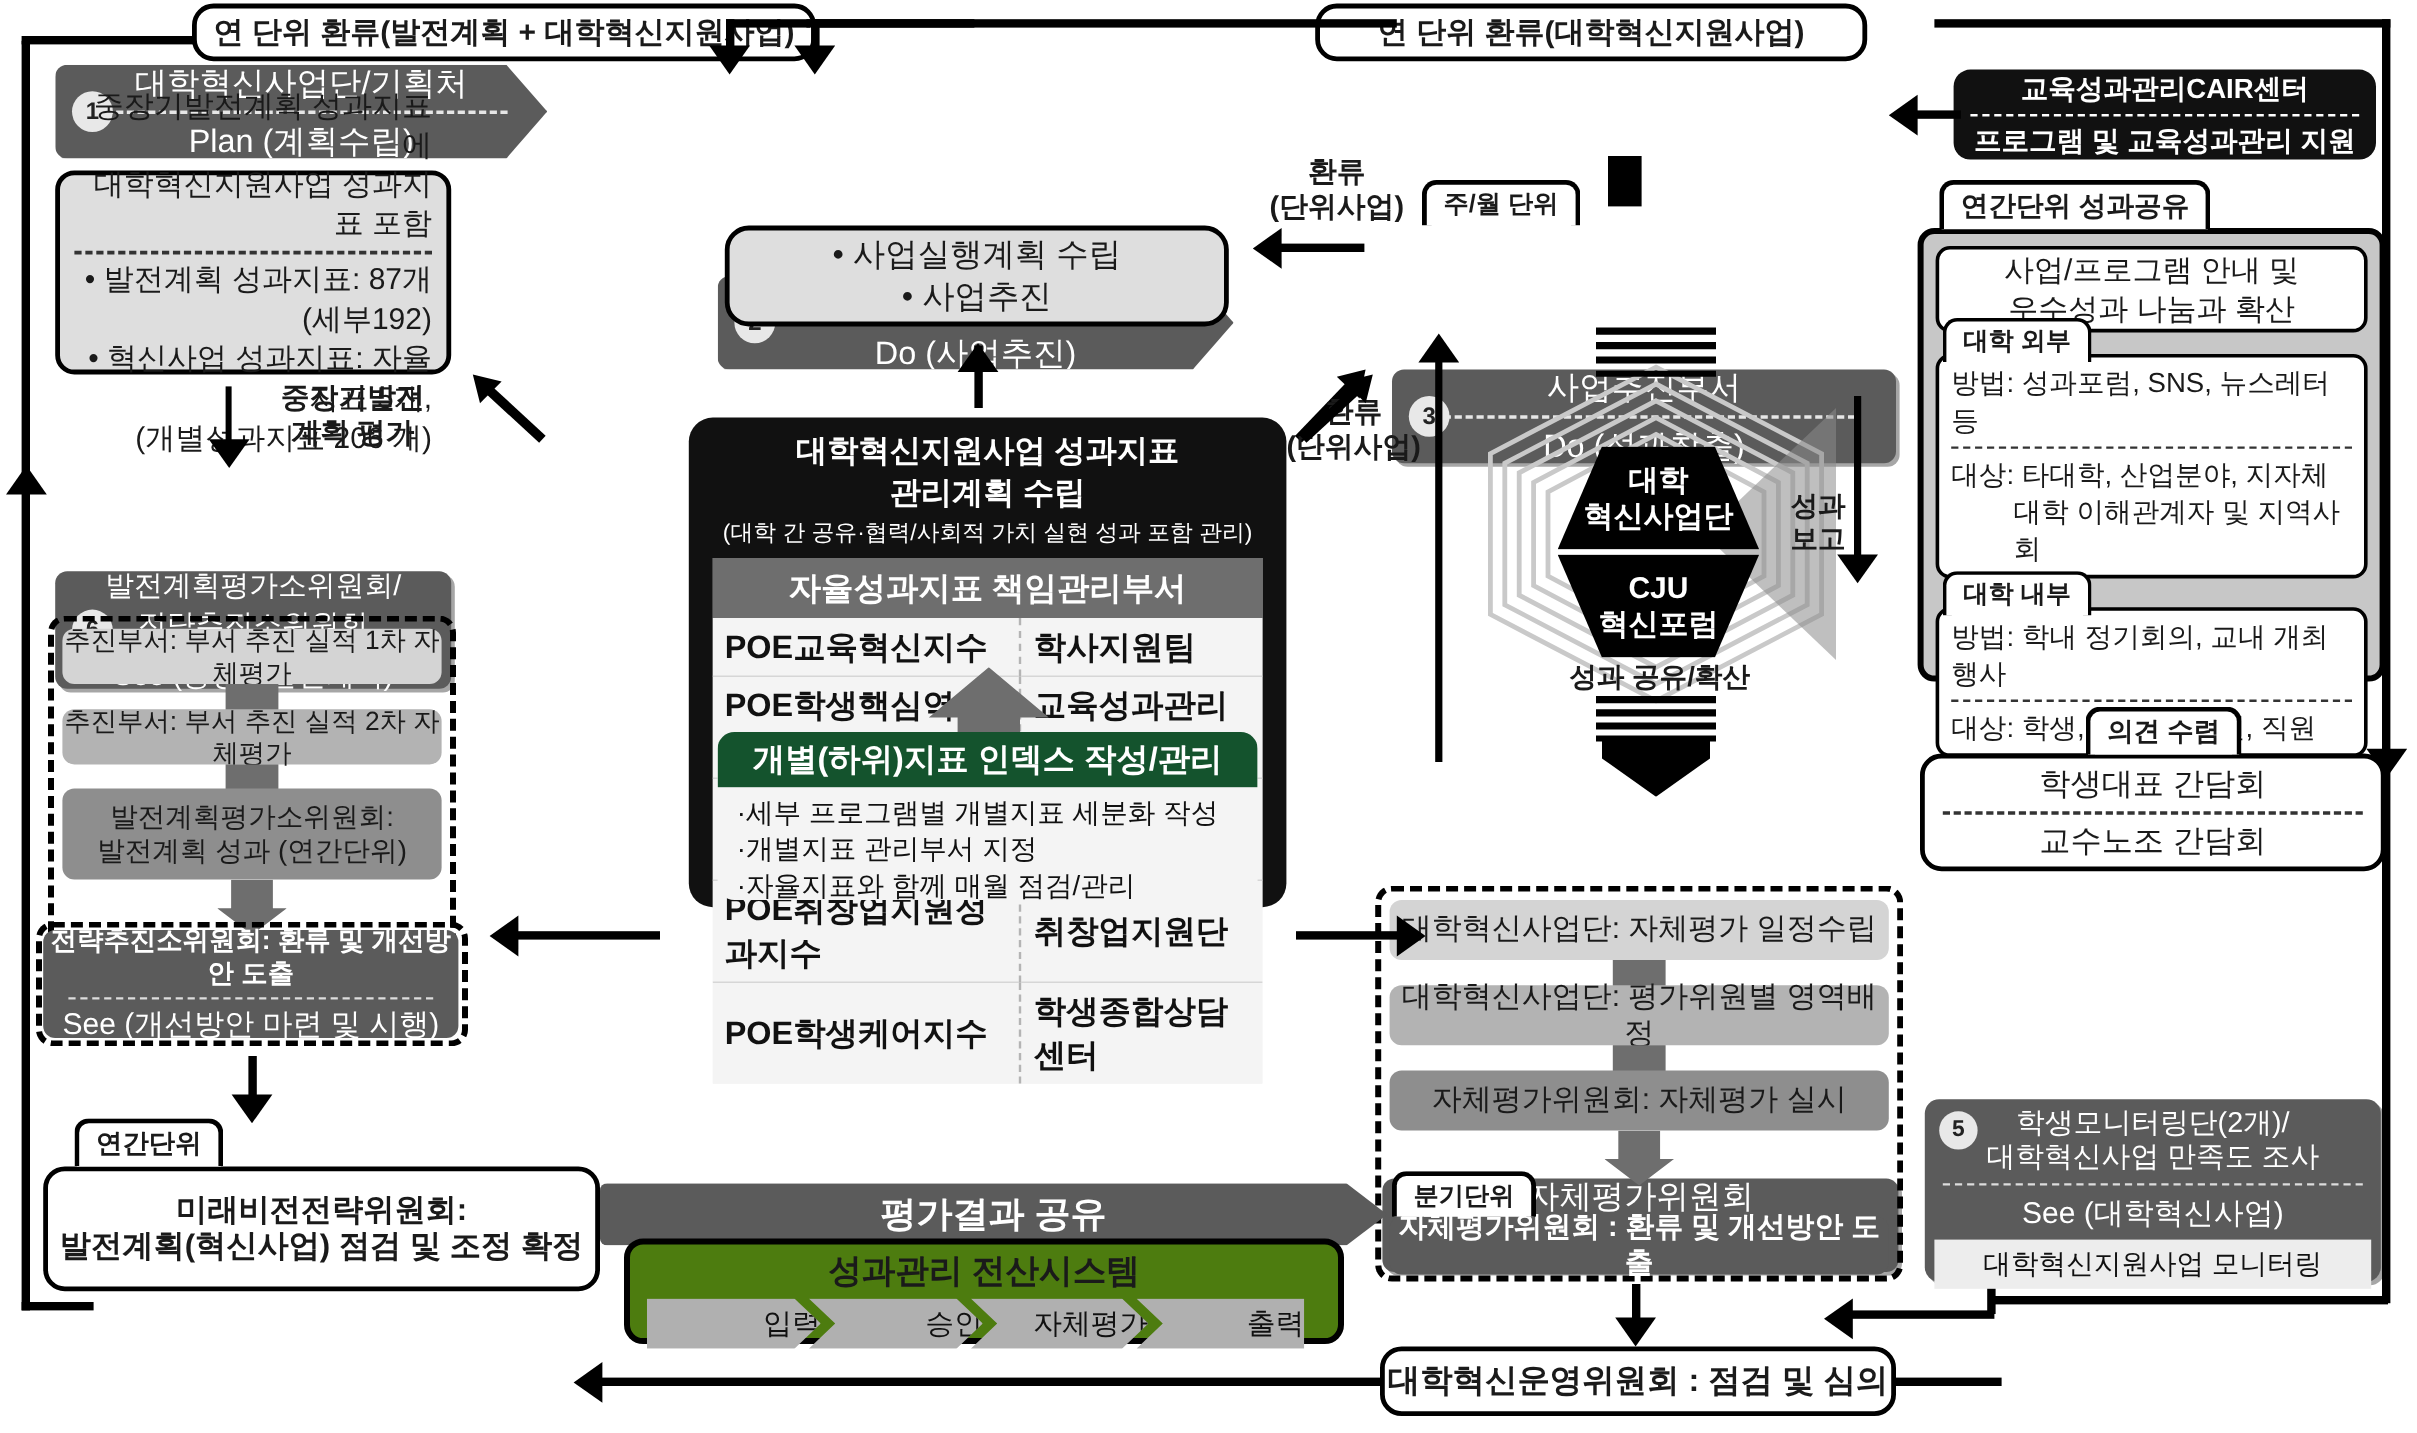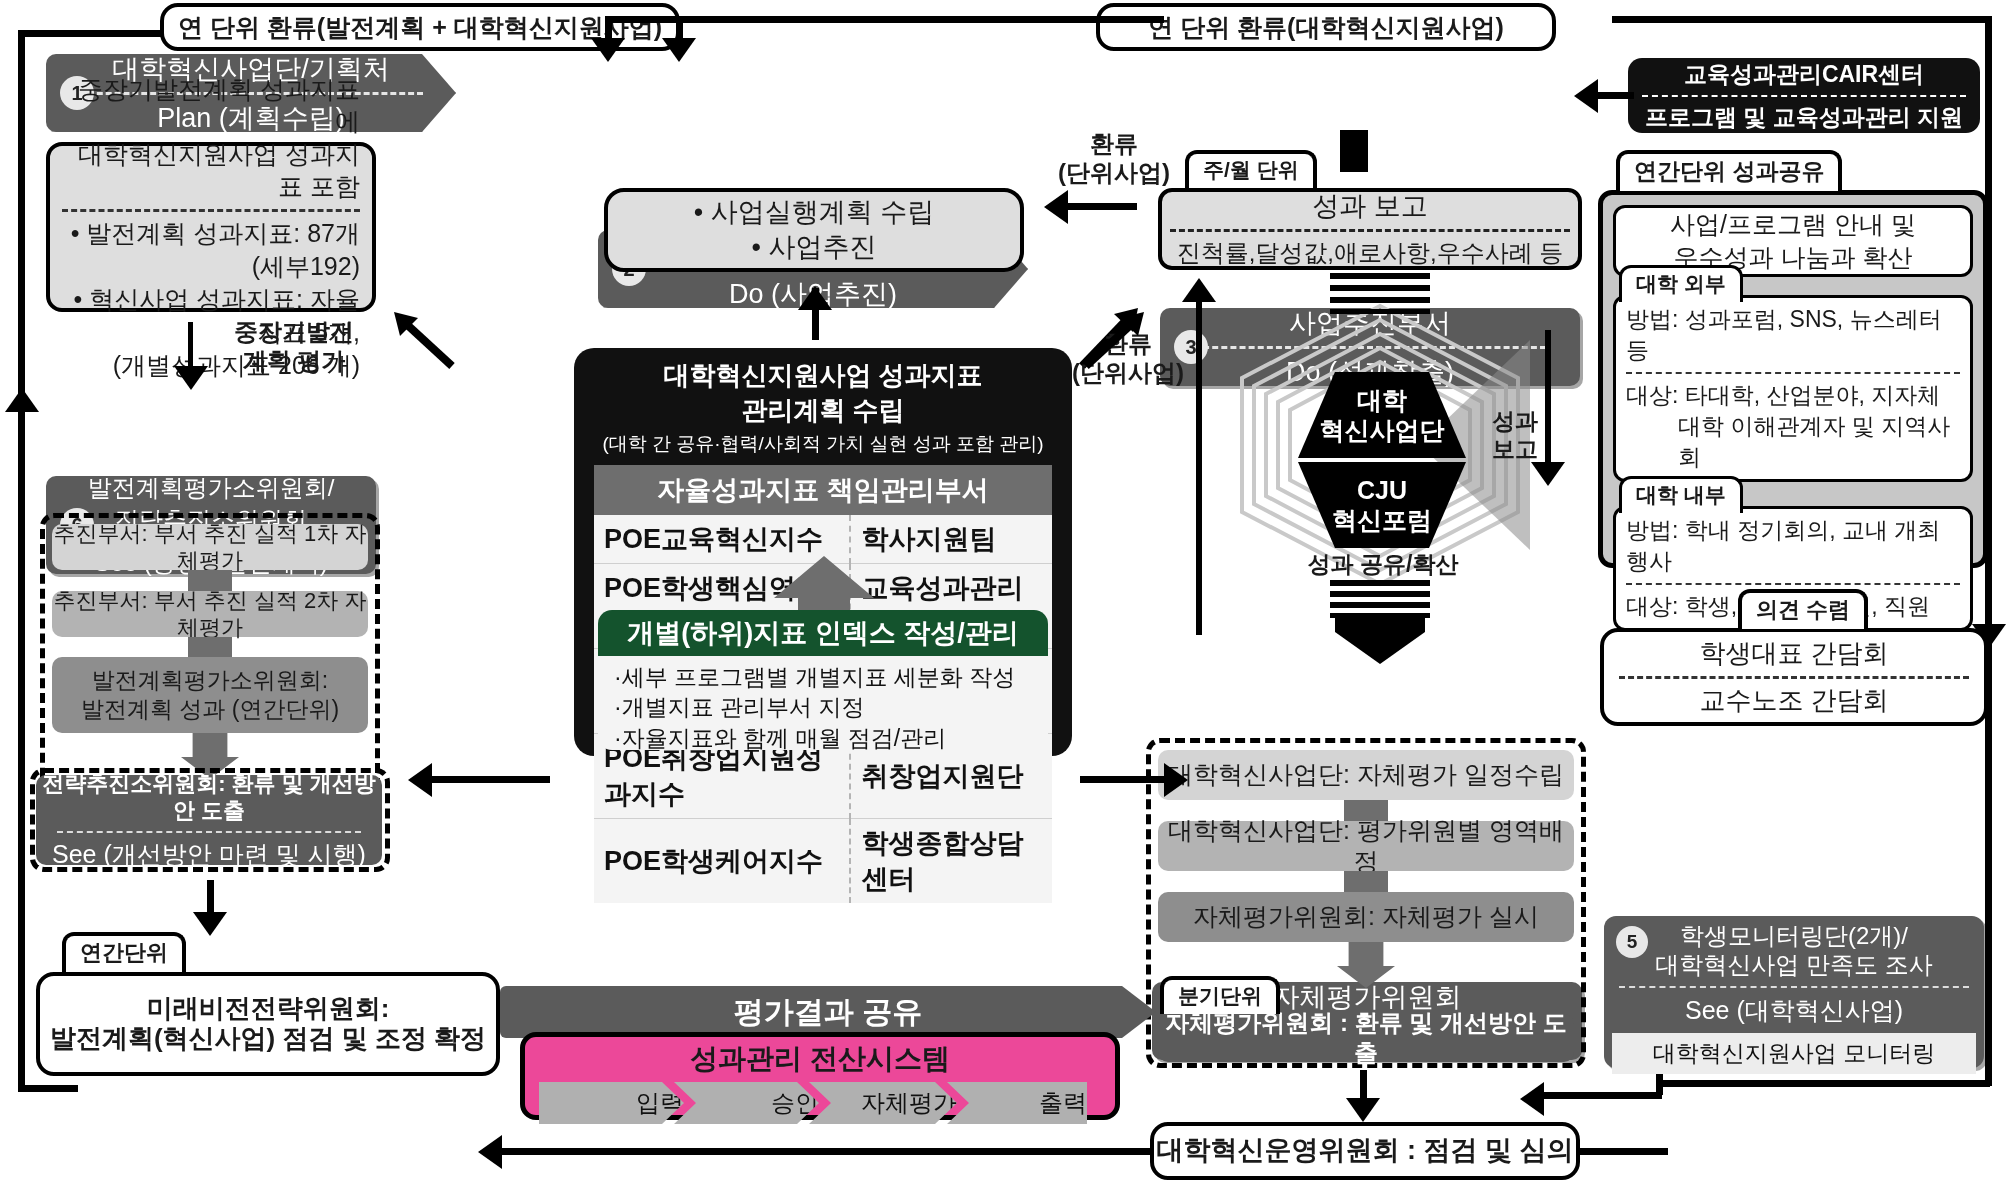--- a/index.html
+++ b/index.html
@@ -120,21 +120,21 @@
 
   .lbl { position:absolute; font-weight:700; font-size:24px; line-height:1.2; text-align:center; }
   .hexblack {
     background:#000; color:#fff; font-weight:700; text-align:center;
     display:flex; align-items:center; justify-content:center; line-height:1.2;
   }
   .hex-top { clip-path: polygon(22% 0, 78% 0, 100% 100%, 0 100%); }
   .hex-bot { clip-path: polygon(0 0, 100% 0, 78% 100%, 22% 100%); }
 
   
-  .sysbox { background:#ec4899; border:5px solid #000; border-radius:16px; position:absolute; }
+  .sysbox { background:#4d7c0f; border:5px solid #000; border-radius:16px; position:absolute; }
   .syschev {
     background:#b0b0b0; color:#111; font-size:24px; font-weight:500;
     display:flex; align-items:center; justify-content:flex-end;
     clip-path: polygon(0 0, calc(100% - 22px) 0, 100% 50%, calc(100% - 22px) 100%, 0 50%, 0 50%);
   }
   .syschev.first { clip-path: polygon(0 0, calc(100% - 22px) 0, 100% 50%, calc(100% - 22px) 100%, 0 100%); }
   .syschev.last  { clip-path: polygon(0 0, 100% 0, 100% 100%, 0 100%, 22px 50%); }
   .syschev.mid   { clip-path: polygon(0 0, calc(100% - 22px) 0, 100% 50%, calc(100% - 22px) 100%, 0 100%, 22px 50%); }
 
   .bullet { font-size:25px; line-height:1.32; }
@@ -259,25 +259,20 @@
     <div style="border-top:2px dashed #fff; width:92%; margin:5px 0;"></div>
     <div>프로그램 및 교육성과관리 지원</div>
   </div>
   <div class="ln lh abs" style="left:1596px; top:92px; width:38px;"></div>
   <div class="ah ah-left abs" style="left:1574px; top:79px;"></div>
 
   <div class="ln abs" style="left:1340px; top:130px; width:28px; height:42px;"></div>
 
   <div class="tab" style="left:1185px; top:150px; font-size:21px;">
     <span>주/월 단위</span>
-  </div>
-  <div class="greybox abs" style="left:1158px; top:188px; width:424px; height:82px; border-radius:14px; align-items:center;">
-    <div style="font-size:27px;">성과 보고</div>
-    <div style="border-top:3px dashed #222; width:96%; margin:5px 0;"></div>
-    <div style="font-size:24px;">진척률,달성값,애로사항,우수사례 등</div>
   </div>
 
   <div class="lbl" style="left:1044px; top:130px; width:140px;">
     <div>환류</div>
     <div>(단위사업)</div>
   </div>
   <div class="ln lh abs" style="left:1065px; top:203px; width:72px;"></div>
   <div class="ah ah-left abs" style="left:1044px; top:190px;"></div>
 
   <div class="abs" style="left:1078px; top:306px; width:64px; height:64px;">

